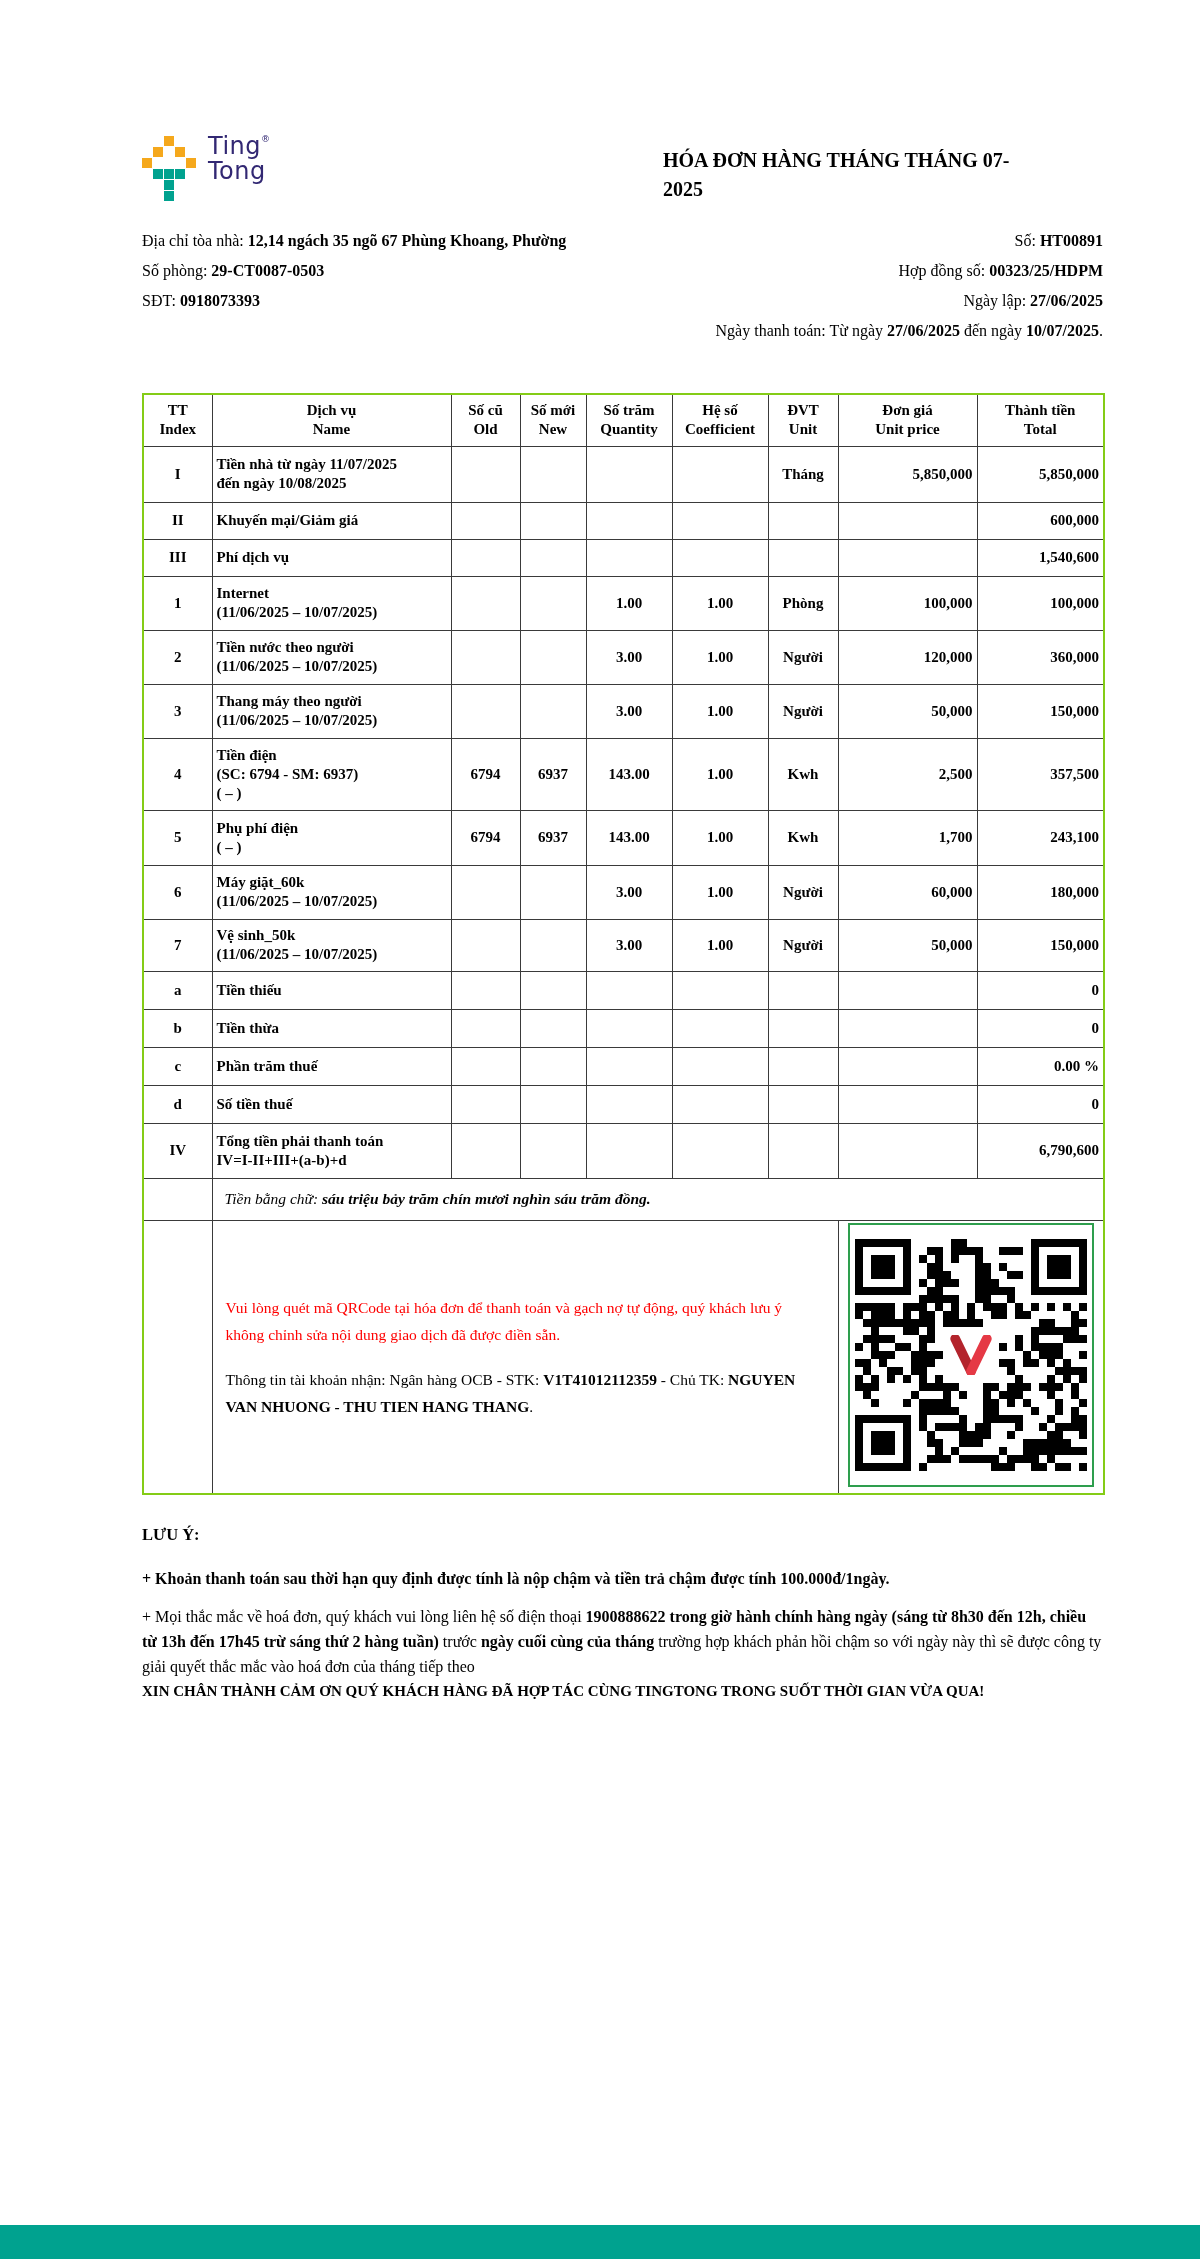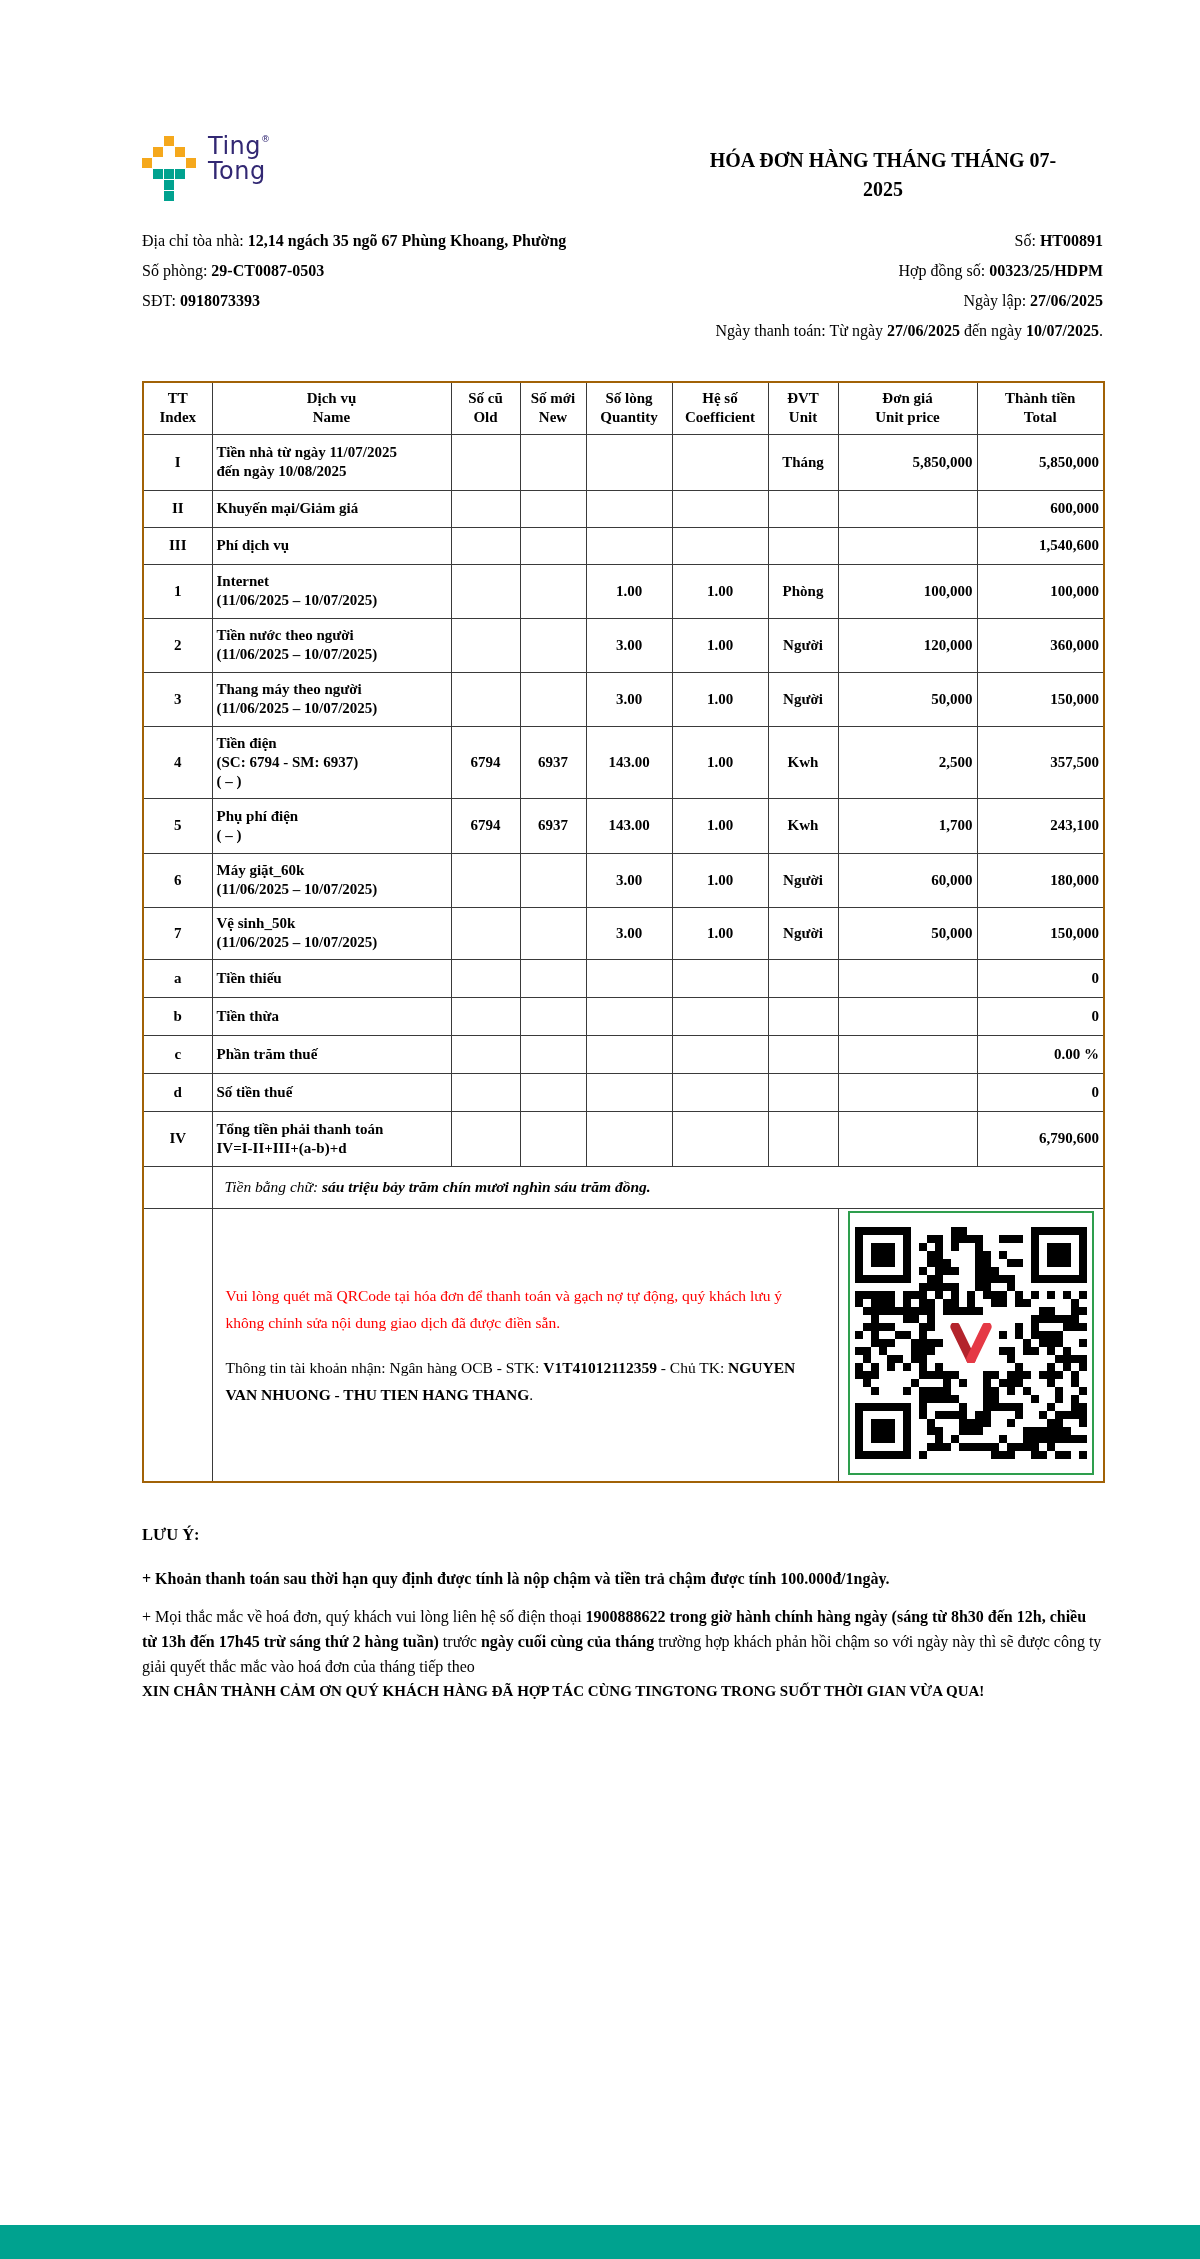--- a/index.html
+++ b/index.html
@@ -12,29 +12,29 @@
   
   .logo-wrap{position:absolute;left:142px;top:134px;display:flex;align-items:flex-start;}
   .logo-grid{position:relative;width:56px;height:68px;margin-top:2px;}
   .logo-grid i{position:absolute;width:10px;height:10px;display:block;}
   .logo-grid i.o{background:var(--orange);}
   .logo-grid i.t{background:var(--teal);}
   .logo-text{margin-left:10px;font-family:"DejaVu Sans","Liberation Sans",sans-serif;
     font-weight:normal;font-size:24px;line-height:25px;color:#322873;letter-spacing:.5px;}
   .logo-text sup{font-size:9px;vertical-align:top;line-height:10px;}
   
-  .doc-title{position:absolute;top:146px;right:97px;width:440px;text-align:center;
+  .doc-title{position:absolute;top:146px;right:97px;width:440px;text-align:left;
     font-weight:bold;font-size:20px;line-height:29px;}
   .info-left{position:absolute;left:142px;top:226px;font-size:16px;line-height:30px;}
   .info-right{position:absolute;right:97px;top:226px;text-align:right;font-size:16px;line-height:30px;}
   .info-line b{font-weight:bold;}
   
   .tbl-wrap{position:absolute;left:142px;top:381px;}
   table.invoice{border-collapse:collapse;table-layout:fixed;width:961px;
-    border:2px solid #a16207;font-size:15px;font-weight:bold;}
+    border:2px solid #84cc16;font-size:15px;font-weight:bold;margin-top:12px;}
   table.invoice td,table.invoice th{border:1px solid #3a3a3a;padding:2px 4px;vertical-align:middle;
     overflow:hidden;}
   table.invoice th{font-size:15px;line-height:19px;text-align:center;font-weight:bold;}
   td.c-center{text-align:center;}
   td.c-right{text-align:right;padding-right:10px;}
   td.c-name{text-align:left;padding-left:8px;line-height:19px;}
   tr.words-row td{font-style:italic;font-weight:normal;}
   tr.words-row .words-cell{padding-left:12px;font-size:15.5px;}
   
   .qr-text-cell{vertical-align:middle;padding:12px 16px 12px 13px !important;font-weight:normal;font-size:15.5px;line-height:27px;}
@@ -119,21 +119,21 @@
           </th>
           <th>
             <div>Số cũ</div>
             <div>Old</div>
           </th>
           <th>
             <div>Số mới</div>
             <div>New</div>
           </th>
           <th>
-            <div>Số lòng</div>
+            <div>Số trăm</div>
             <div>Quantity</div>
           </th>
           <th>
             <div>Hệ số</div>
             <div>Coefficient</div>
           </th>
           <th>
             <div>ĐVT</div>
             <div>Unit</div>
           </th>

